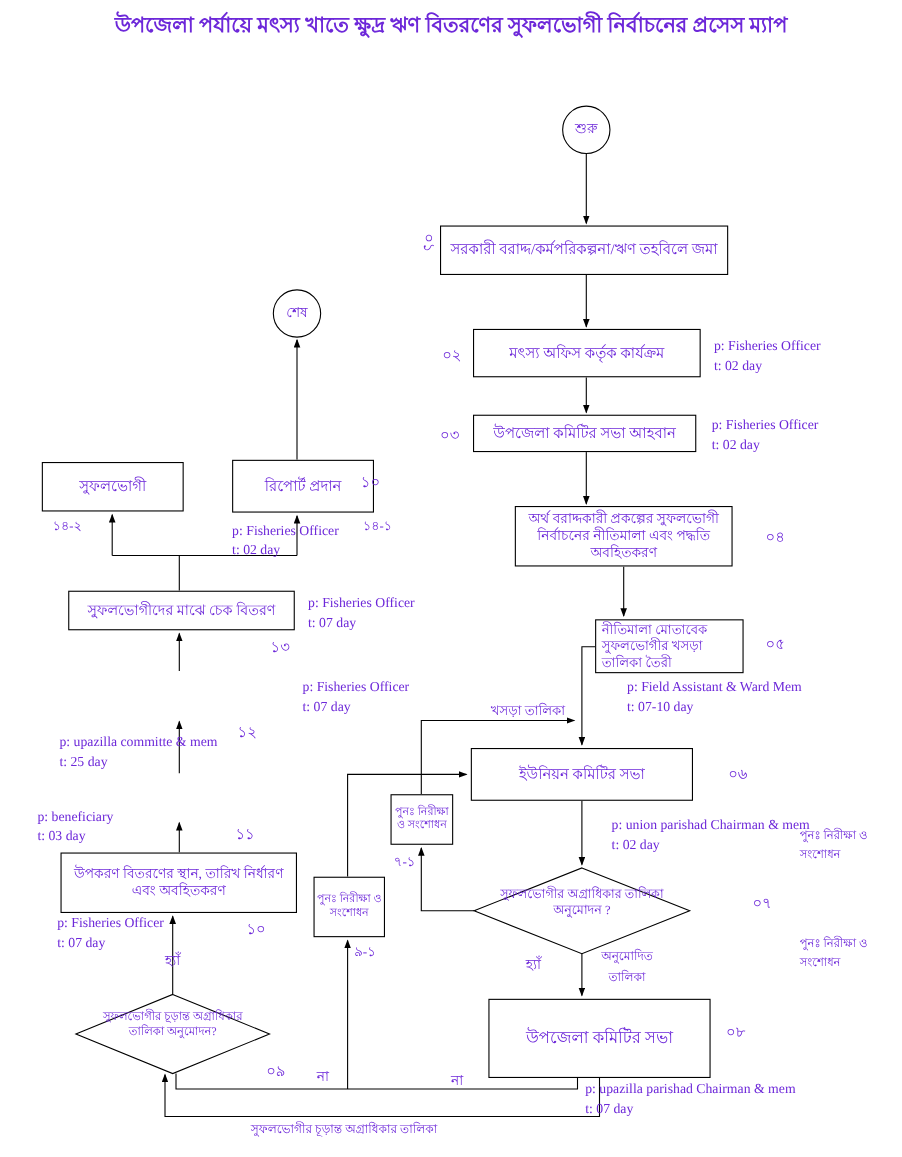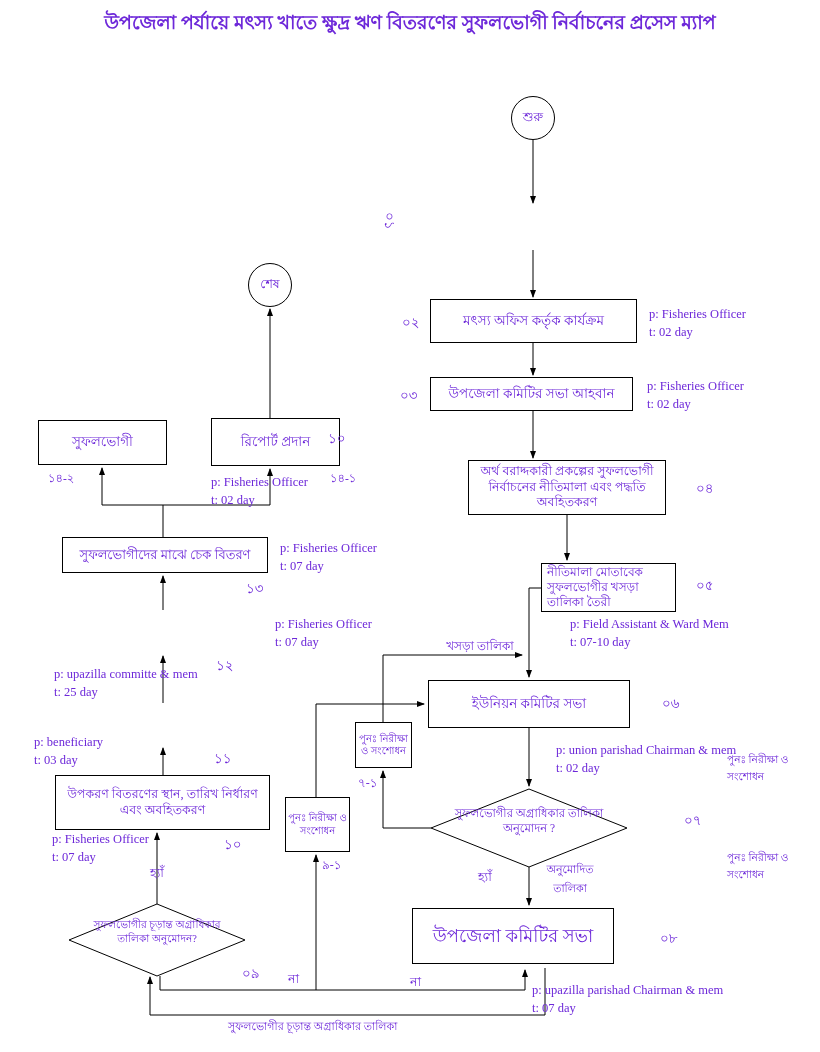--- a/index.html
+++ b/index.html
@@ -90,20 +90,21 @@
 
     <polygon class="dshape" points="529,789 627,828 529,867 431,828"></polygon>
     <polygon class="dshape" points="157,904 245,940 157,976 69,940"></polygon>
   </svg>
 
   <div class="title">উপজেলা পর্যায়ে মৎস্য খাতে ক্ষুদ্র ঋণ বিতরণের সুফলভোগী নির্বাচনের প্রসেস ম্যাপ</div>
 
   <div class="box circle" style="left:511px;top:96px;width:44px;height:44px">শুরু</div>
   <div class="box circle" style="left:248px;top:263px;width:44px;height:44px">শেষ</div>
 
+  <div class="box" style="left:400px;top:205px;width:262px;height:45px;font-size:13.5px">সরকারী বরাদ্দ/কর্মপরিকল্পনা/ঋণ তহবিলে জমা</div>
   <div class="num vert" style="left:378px;top:212px">০১</div>
 
   <div class="box" style="left:430px;top:299px;width:207px;height:44px;font-size:13.5px">মৎস্য অফিস কর্তৃক কার্যক্রম</div>
   <div class="num" style="left:402px;top:312px">০২</div>
   <div class="ann" style="left:649px;top:306px">
     <div>p: Fisheries Officer</div>
     <div>t: 02 day</div>
   </div>
 
   <div class="box" style="left:430px;top:377px;width:203px;height:34px;font-size:13.5px">উপজেলা কমিটির সভা আহবান</div>
@@ -129,21 +130,21 @@
     <div>p: union parishad Chairman &amp; mem</div>
     <div>t: 02 day</div>
   </div>
 
   <div class="dlabel" style="left:447px;top:806px;width:164px;font-size:11.5px">সুফলভোগীর অগ্রাধিকার তালিকা অনুমোদন ?</div>
   <div class="num" style="left:684px;top:810px">০৭</div>
   <div class="elabel" style="left:727px;top:752px;width:75px;font-size:10.5px">পুনঃ নিরীক্ষা ও সংশোধন</div>
   <div class="elabel" style="left:478px;top:868px;font-size:12.5px">হ্যাঁ</div>
   <div class="elabel center" style="left:538px;top:861px;width:64px;font-size:11px">অনুমোদিত তালিকা</div>
 
-  <div class="box" style="left:412px;top:908px;width:202px;height:56px;font-size:18px">উপজেলা কমিটির সভা</div>
+  <div class="box" style="left:444px;top:908px;width:202px;height:72px;font-size:15px">উপজেলা কমিটির সভা</div>
   <div class="num" style="left:660px;top:928px">০৮</div>
   <div class="ann bold" style="left:532px;top:982px">
     <div>p: upazilla parishad Chairman &amp; mem</div>
     <div>t: 07 day</div>
   </div>
   <div class="elabel" style="left:727px;top:850px;width:75px;font-size:10.5px">পুনঃ নিরীক্ষা ও সংশোধন</div>
 
   <div class="dlabel" style="left:86px;top:918px;width:142px;font-size:10.5px">সুফলভোগীর চূড়ান্ত অগ্রাধিকার তালিকা অনুমোদন?</div>
   <div class="num" style="left:242px;top:963px">০৯</div>
   <div class="elabel" style="left:142px;top:864px;width:30px;text-align:center;font-size:12.5px">হ্যাঁ</div>

